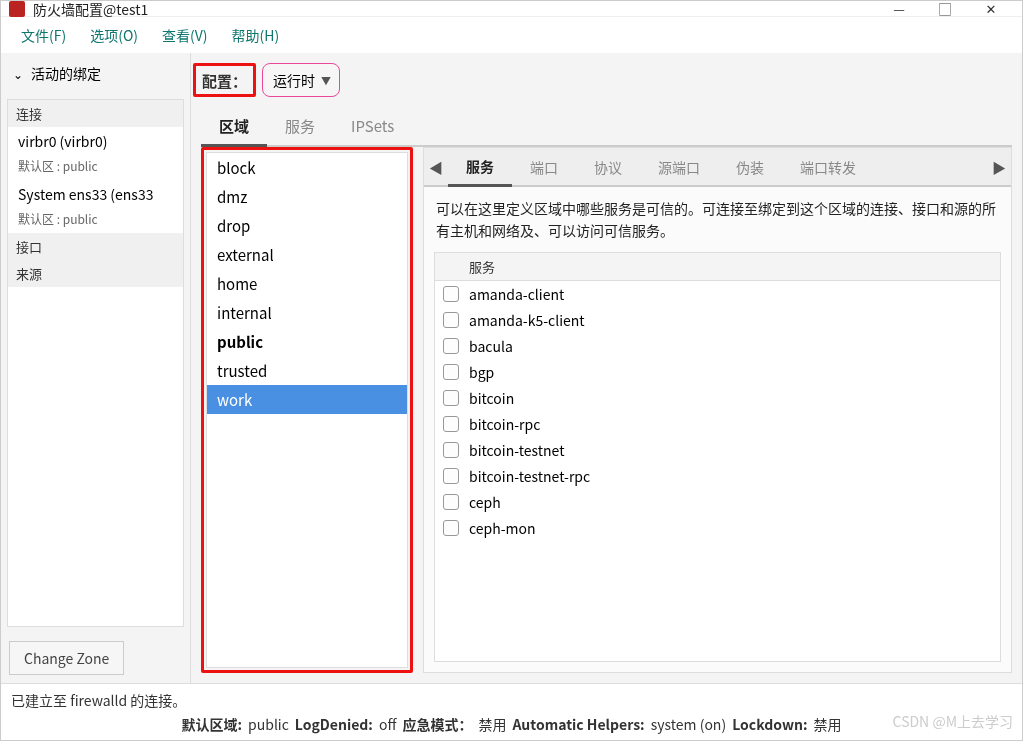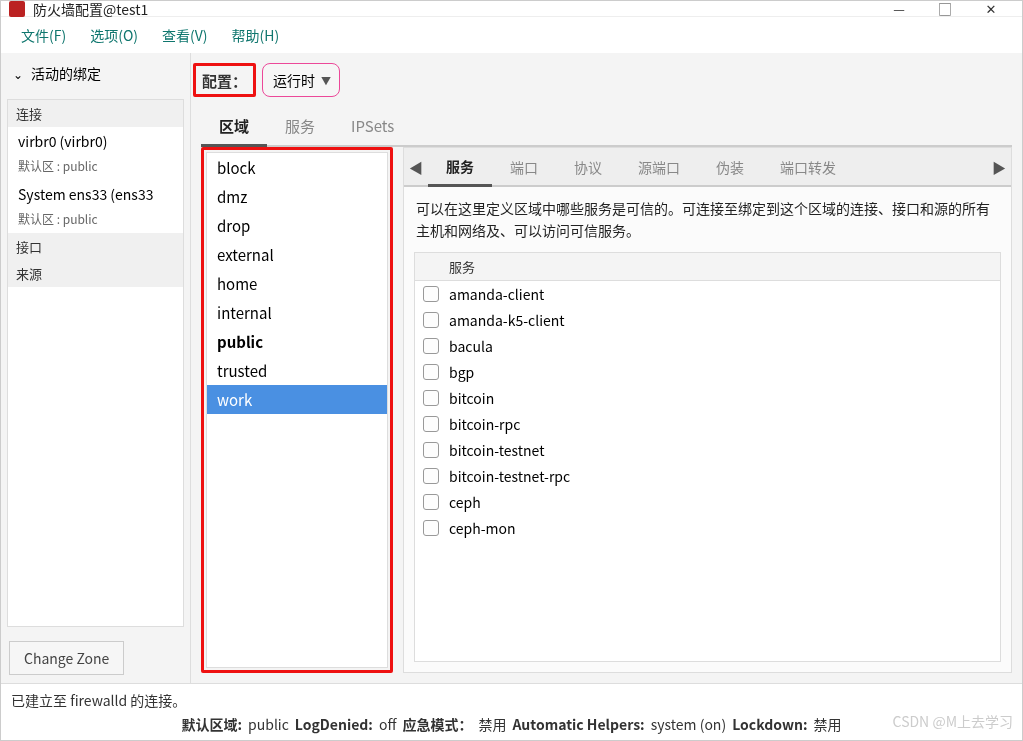--- a/index.html
+++ b/index.html
@@ -24,21 +24,21 @@
 .cfgbar { display: flex; align-items: center; padding: 10px 0 10px 2px; }
 .cfg-label-wrap { border: 3px solid #e11; padding: 2px 6px; border-radius: 2px; }
 .cfg-label { font-size: 15px; font-weight: bold; color: #333; }
 .cfg-select { margin-left: 6px; padding: 6px 24px 6px 10px; background: #f6f6f6; border: 1px solid #ec4899; border-radius: 8px; font-size: 14px; position: relative; cursor: pointer; }
 .cfg-select::after { content: "▼"; position: absolute; right: 8px; top: 50%; transform: translateY(-50%); font-size: 10px; color: #555; }
 .tabs { display: flex; border-bottom: 2px solid #ccc; margin: 0 10px; font-size: 15px; }
 .tab { padding: 8px 18px; color: #888; cursor: pointer; }
 .tab.active { color: #222; font-weight: bold; border-bottom: 3px solid #555; margin-bottom: -2px; }
 .desc { font-size: 14px; color: #222; padding: 10px 12px 8px 12px; line-height: 1.6; }
 .zonesvc { flex: 1; display: flex; min-height: 0; padding: 0 10px 10px 10px; gap: 10px; }
-.zonelist-wrap { border: 3px solid #e11; border-radius: 2px; padding: 2px; width: 192px; display: flex; flex-direction: column; }
+.zonelist-wrap { border: 3px solid #e11; border-radius: 2px; padding: 2px; width: 212px; display: flex; flex-direction: column; }
 .zonelist { flex: 1; background: #fff; border: 1px solid #ddd; overflow-y: auto; font-size: 15px; }
 .zonelist .z { padding: 4px 10px; cursor: pointer; }
 .zonelist .z.bold { font-weight: bold; }
 .zonelist .z.sel { background: #4a90e2; color: #fff; }
 .svcarea { flex: 1; display: flex; flex-direction: column; min-width: 0; border: 1px solid #ddd; background: #fbfbfb; }
 .subtabs { display: flex; align-items: center; background: #eee; border-bottom: 2px solid #ccc; font-size: 14px; }
 .subtabs .nav { width: 24px; text-align: center; color: #555; cursor: pointer; }
 .subtabs .st { padding: 8px 18px; color: #888; cursor: pointer; }
 .subtabs .st.active { color: #222; font-weight: bold; border-bottom: 3px solid #555; margin-bottom: -2px; }
 .svcdesc { font-size: 14px; color: #222; padding: 10px 12px; line-height: 1.6; }

